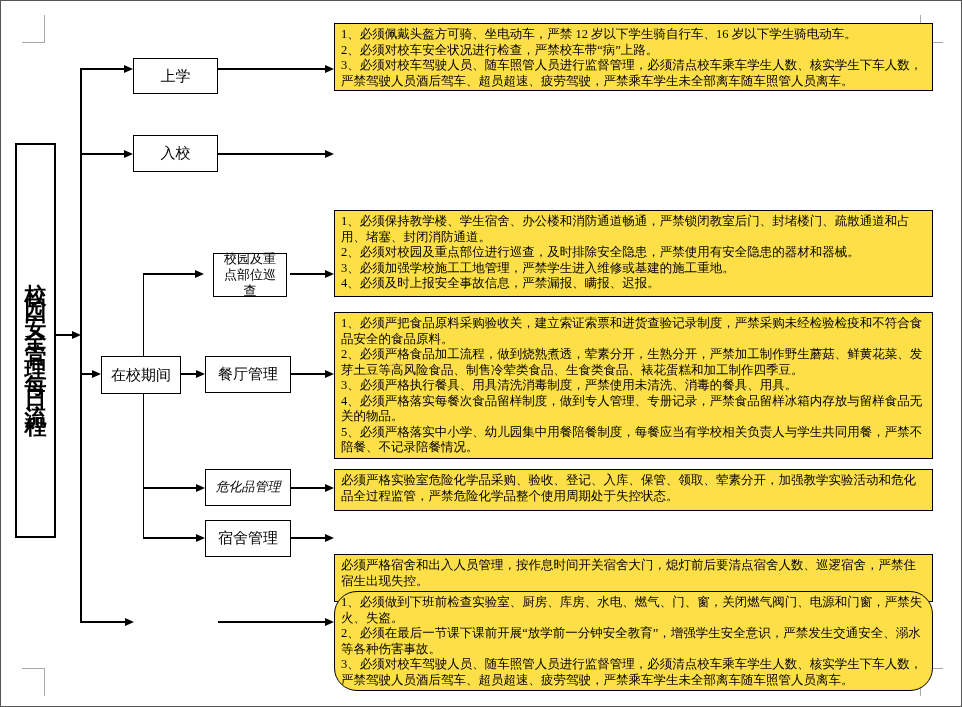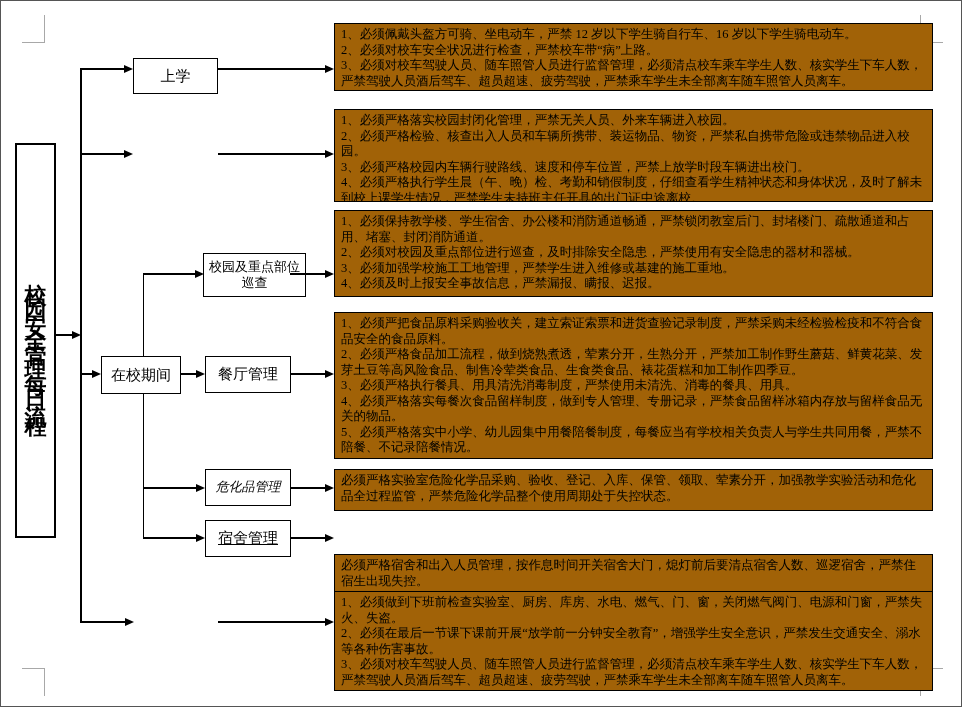--- a/index.html
+++ b/index.html
@@ -27,21 +27,21 @@
 
   .node{
     position:absolute; border:1px solid #000; box-sizing:border-box; background:#fff;
     display:flex; align-items:center; justify-content:center; text-align:center;
     font-size:15px; line-height:1.25; padding:1px 4px;
   }
   .node.small{font-size:13px;}
 
   .detail{
     position:absolute; left:333px; width:599px;
-    border:1.5px solid #000; box-sizing:border-box; background:#a16207;
+    border:1.5px solid #000; box-sizing:border-box; background:#fde047;
     font-size:12.5px; line-height:15.5px; padding:3px 6px;
     white-space:pre-wrap; overflow:hidden;
   }
 
   .hl{position:absolute; height:1.5px; background:#000;}
   .vl{position:absolute; width:1.5px; background:#000;}
   .tri{
     position:absolute; width:0; height:0;
     border-top:4px solid transparent; border-bottom:4px solid transparent;
     border-left:9px solid #000;
@@ -86,33 +86,36 @@
 
   <div class="vl" style="left:141.5px; top:393px; height:144px;"></div>
   <div class="hl" style="left:141.5px; top:486px; width:53px;"></div>
   <div class="tri" style="left:195px; top:483px;"></div>
   <div class="hl" style="left:141.5px; top:536px; width:53px;"></div>
   <div class="tri" style="left:195px; top:533px;"></div>
 
   <div class="node" style="left:132px; top:57px;  width:85px; height:36px;justify-content:center;">
       <span>上学</span>
     </div>
-  <div class="node small" style="left:202px; top:252px; width:103px; height:44px;">
+  <div class="node" style="left:132px; top:134px; width:85px; height:37px;">
+      <span>入校</span>
+    </div>
+  <div class="node small" style="left:212px; top:252px; width:74px; height:44px;">
       <span>校园及重点部位巡查</span>
     </div>
   <div class="node" style="left:100px; top:355px; width:80px; height:38px;">
       <span>在校期间</span>
     </div>
   <div class="node" style="left:204px; top:355px; width:86px; height:37px;">
       <span>餐厅管理</span>
     </div>
   <div class="node small" style="left:204px; top:468px; width:86px; height:37px;font-style:italic;">
       <span>危化品管理</span>
     </div>
-  <div class="node" style="left:204px; top:519px; width:86px; height:37px;text-decoration:underline;">
+  <div class="node" style="left:204px; top:519px; width:86px; height:37px;">
       <span>宿舍管理</span>
     </div>
 
   <div class="hl" style="left:217px; top:67px;  width:107px;"></div>
   <div class="tri" style="left:324px; top:64px;"></div>
 
   <div class="hl" style="left:217px; top:152px; width:107px;"></div>
   <div class="tri" style="left:324px; top:149px;"></div>
 
   <div class="hl" style="left:289px; top:272px; width:35px;"></div>
@@ -126,32 +129,28 @@
 
   <div class="hl" style="left:290px; top:536px; width:34px;"></div>
   <div class="tri" style="left:324px; top:533px;"></div>
 
   <div class="hl" style="left:217px; top:620px; width:107px;"></div>
   <div class="tri" style="left:324px; top:617px;"></div>
 
   <div class="detail" style="top:22px;  height:68px;">1、必须佩戴头盔方可骑、坐电动车，严禁 12 岁以下学生骑自行车、16 岁以下学生骑电动车。
 2、必须对校车安全状况进行检查，严禁校车带“病”上路。
 3、必须对校车驾驶人员、随车照管人员进行监督管理，必须清点校车乘车学生人数、核实学生下车人数，严禁驾驶人员酒后驾车、超员超速、疲劳驾驶，严禁乘车学生未全部离车随车照管人员离车。</div>
-  <div class="detail" style="top:108px; height:93px;">1、必须严格落实校园封闭化管理，严禁无关人员、外来车辆进入校园。
-2、必须严格检验、核查出入人员和车辆所携带、装运物品、物资，严禁私自携带危险或违禁物品进入校园。
-3、必须严格校园内车辆行驶路线、速度和停车位置，严禁上放学时段车辆进出校门。
-4、必须严格执行学生晨（午、晚）检、考勤和销假制度，仔细查看学生精神状态和身体状况，及时了解未到校上课学生情况，严禁学生未持班主任开具的出门证中途离校。</div>
   <div class="detail" style="top:209px; height:87px;">1、必须保持教学楼、学生宿舍、办公楼和消防通道畅通，严禁锁闭教室后门、封堵楼门、疏散通道和占用、堵塞、封闭消防通道。
 2、必须对校园及重点部位进行巡查，及时排除安全隐患，严禁使用有安全隐患的器材和器械。
 3、必须加强学校施工工地管理，严禁学生进入维修或基建的施工重地。
 4、必须及时上报安全事故信息，严禁漏报、瞒报、迟报。</div>
   <div class="detail" style="top:311px; height:147px;">1、必须严把食品原料采购验收关，建立索证索票和进货查验记录制度，严禁采购未经检验检疫和不符合食品安全的食品原料。
 2、必须严格食品加工流程，做到烧熟煮透，荤素分开，生熟分开，严禁加工制作野生蘑菇、鲜黄花菜、发芽土豆等高风险食品、制售冷荤类食品、生食类食品、裱花蛋糕和加工制作四季豆。
 3、必须严格执行餐具、用具清洗消毒制度，严禁使用未清洗、消毒的餐具、用具。
 4、必须严格落实每餐次食品留样制度，做到专人管理、专册记录，严禁食品留样冰箱内存放与留样食品无关的物品。
 5、必须严格落实中小学、幼儿园集中用餐陪餐制度，每餐应当有学校相关负责人与学生共同用餐，严禁不陪餐、不记录陪餐情况。</div>
   <div class="detail" style="top:468px; height:42px;">必须严格实验室危险化学品采购、验收、登记、入库、保管、领取、荤素分开，加强教学实验活动和危化品全过程监管，严禁危险化学品整个使用周期处于失控状态。</div>
   <div class="detail" style="top:518px; height:48px;margin-top:35px;">必须严格宿舍和出入人员管理，按作息时间开关宿舍大门，熄灯前后要清点宿舍人数、巡逻宿舍，严禁住宿生出现失控。</div>
-  <div class="detail" style="top:590px; height:100px;">1、必须做到下班前检查实验室、厨房、库房、水电、燃气、门、窗，关闭燃气阀门、电源和门窗，严禁失火、失盗。
+  <div class="detail" style="top:590px; height:100px;border-radius:23px;">1、必须做到下班前检查实验室、厨房、库房、水电、燃气、门、窗，关闭燃气阀门、电源和门窗，严禁失火、失盗。
 2、必须在最后一节课下课前开展“放学前一分钟安全教育”，增强学生安全意识，严禁发生交通安全、溺水等各种伤害事故。
 3、必须对校车驾驶人员、随车照管人员进行监督管理，必须清点校车乘车学生人数、核实学生下车人数，严禁驾驶人员酒后驾车、超员超速、疲劳驾驶，严禁乘车学生未全部离车随车照管人员离车。</div>
 
 </div>
 
 </body></html>

